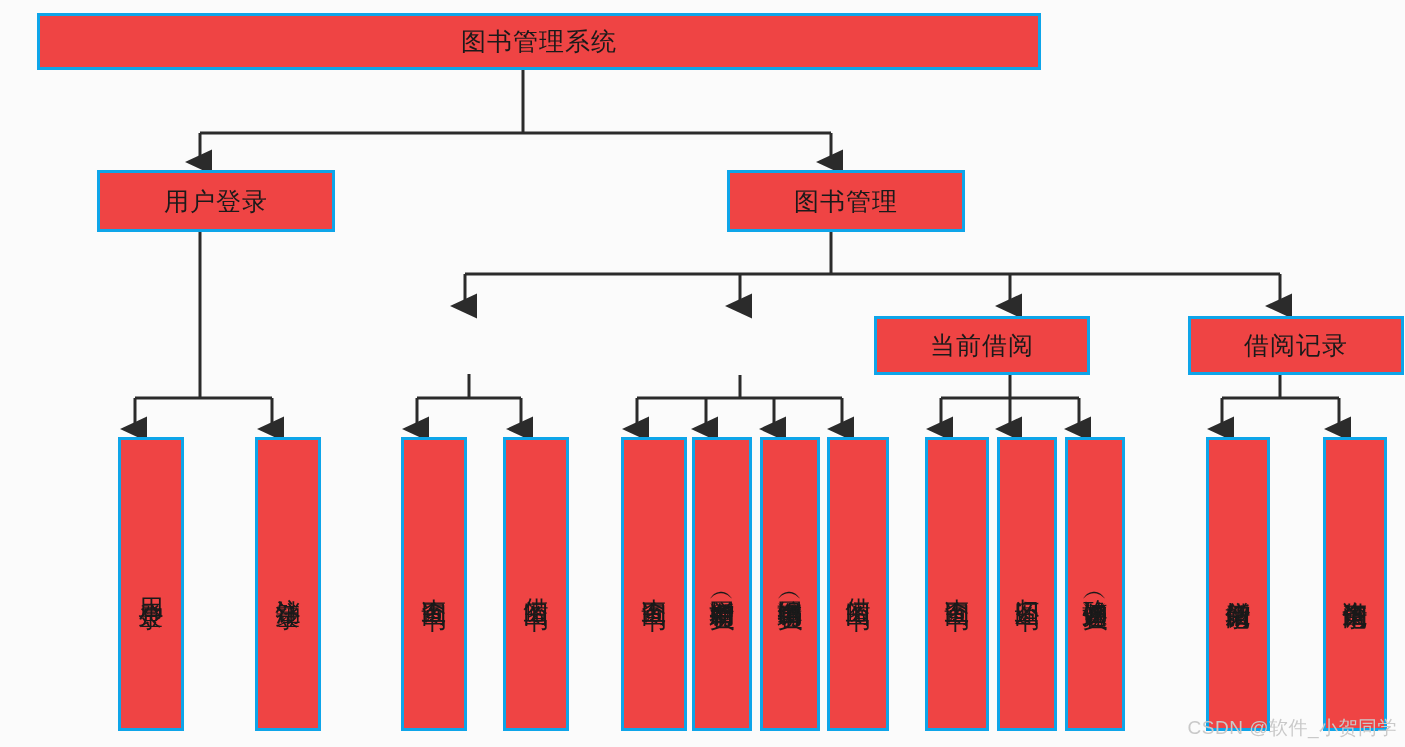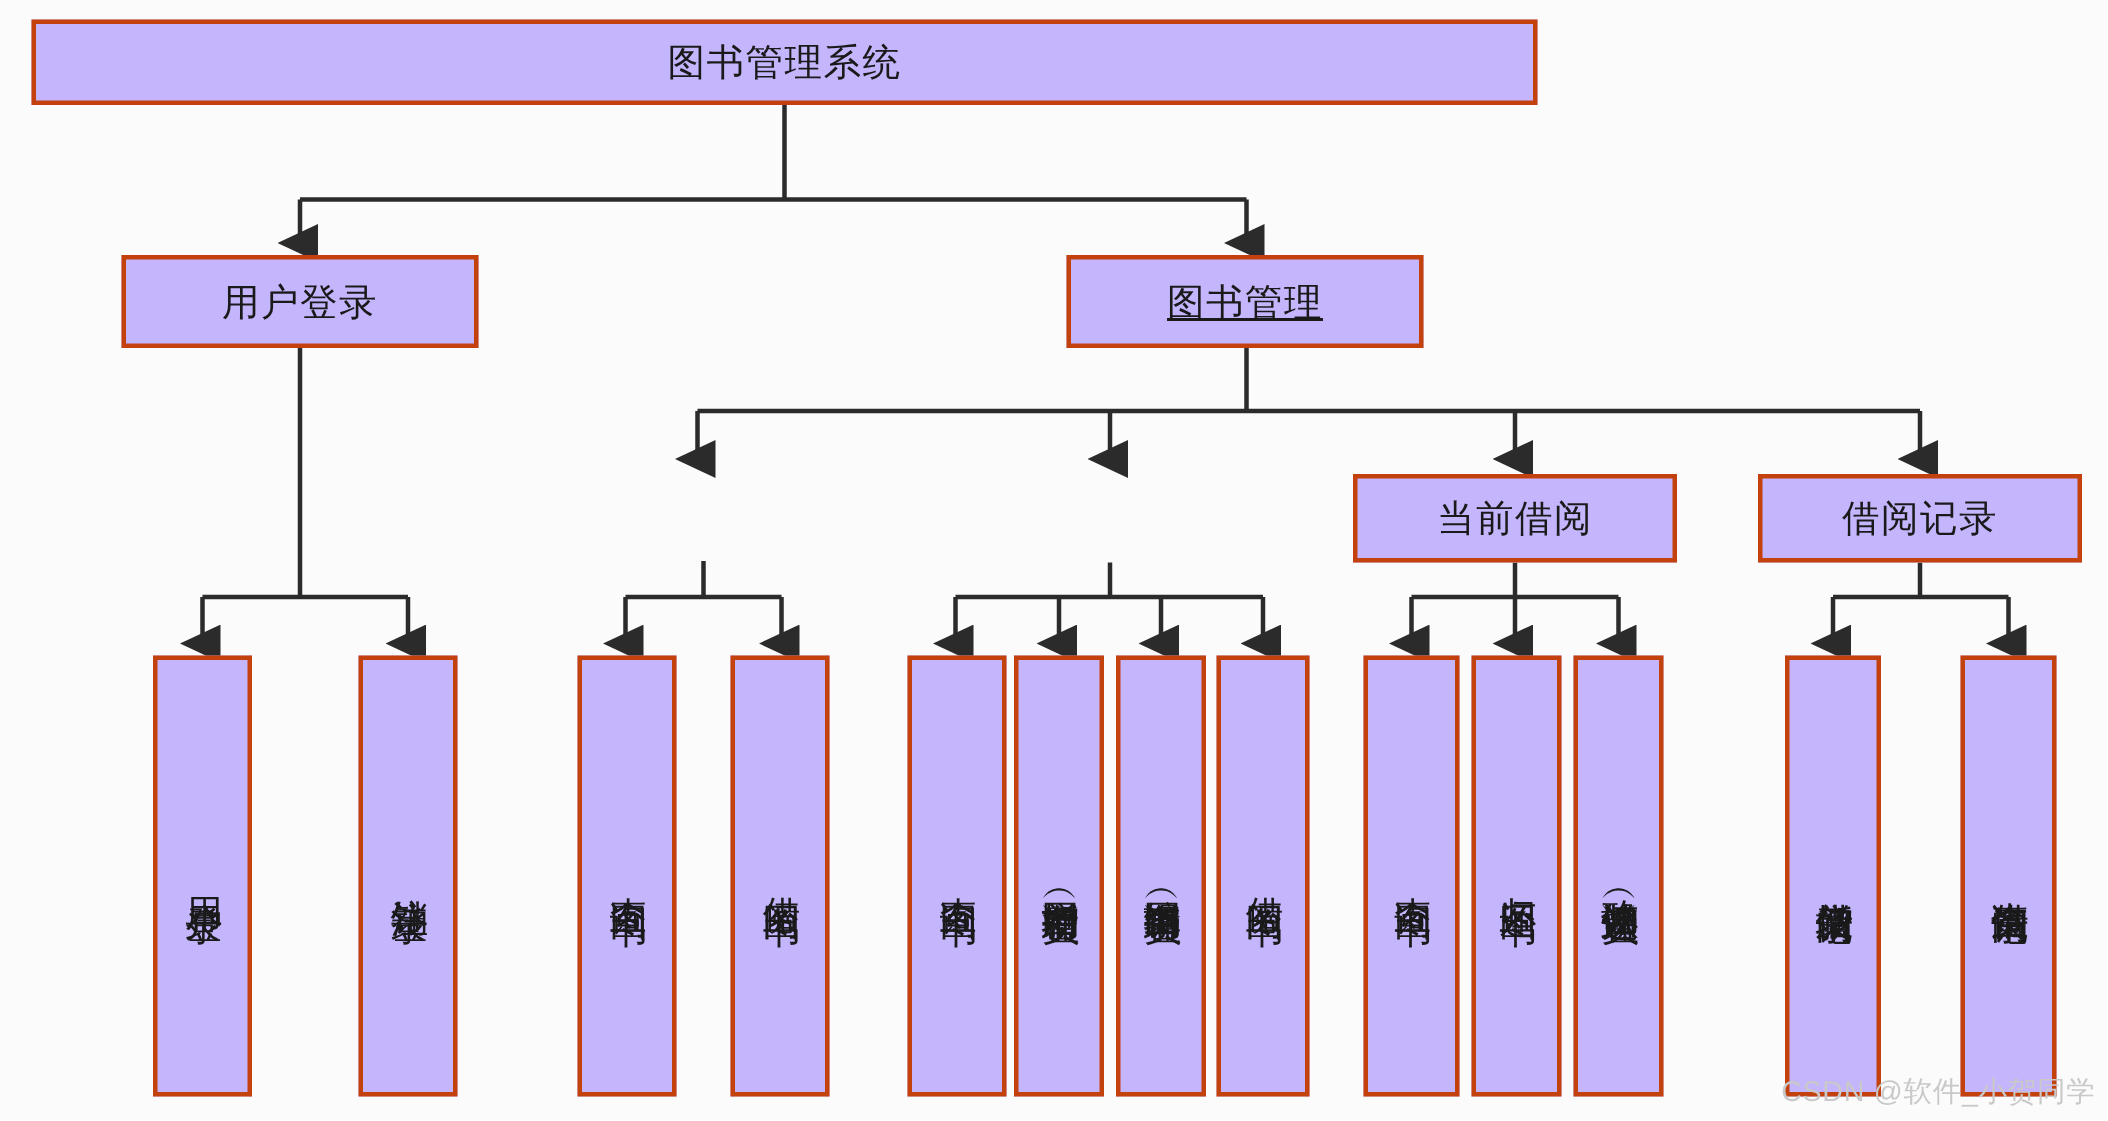--- a/index.html
+++ b/index.html
@@ -21,26 +21,27 @@
     position: absolute;
     left: 0;
     top: 0;
     width: 1405px;
     height: 747px;
     pointer-events: none;
   }
   .node {
     position: absolute;
     box-sizing: border-box;
-    border: 3px solid #c2410c;
-    background: #c4b5fd;
+    border: 3px solid #0ea5e9;
+    background: #ef4444;
     display: flex;
     align-items: center;
     justify-content: center;
     color: #1a1a1a;
+    margin-left: 16px;
   }
   .node.h {
     font-size: 25px;
     letter-spacing: 1px;
   }
   .node.v {
     writing-mode: vertical-rl;
     text-orientation: upright;
     font-size: 25px;
     letter-spacing: 3px;
@@ -115,25 +116,25 @@
       <path d="M1222,398 L1339,398"></path>
       <path d="M1222,398 L1222,429" marker-end="url(#arrow)"></path>
       <path d="M1339,398 L1339,429" marker-end="url(#arrow)"></path>
     </g>
   </svg>
 
   <div class="node h" style="left:21px; top:13px; width:1004px; height:57px;">图书管理系统</div>
 
   <div class="node h" style="left:81px; top:170px; width:238px; height:62px;">用户登录</div>
 
-  <div class="node h" style="left:711px; top:170px; width:238px; height:62px;text-decoration:underline;">图书管理</div>
+  <div class="node h" style="left:711px; top:170px; width:238px; height:62px;">图书管理</div>
 
 
 
-  <div class="node h" style="left:902px; top:316px; width:216px; height:59px;">当前借阅</div>
+  <div class="node h" style="left:858px; top:316px; width:216px; height:59px;">当前借阅</div>
 
   <div class="node h" style="left:1172px; top:316px; width:216px; height:59px;">借阅记录</div>
 
   <div class="node v" style="left:102px; top:437px; width:66px; height:294px;">用户登录</div>
 
   <div class="node v" style="left:239px; top:437px; width:66px; height:294px;">注销登录</div>
 
   <div class="node v" style="left:385px; top:437px; width:66px; height:294px;">查询图书</div>
 
   <div class="node v" style="left:487px; top:437px; width:66px; height:294px;">借阅图书</div>

